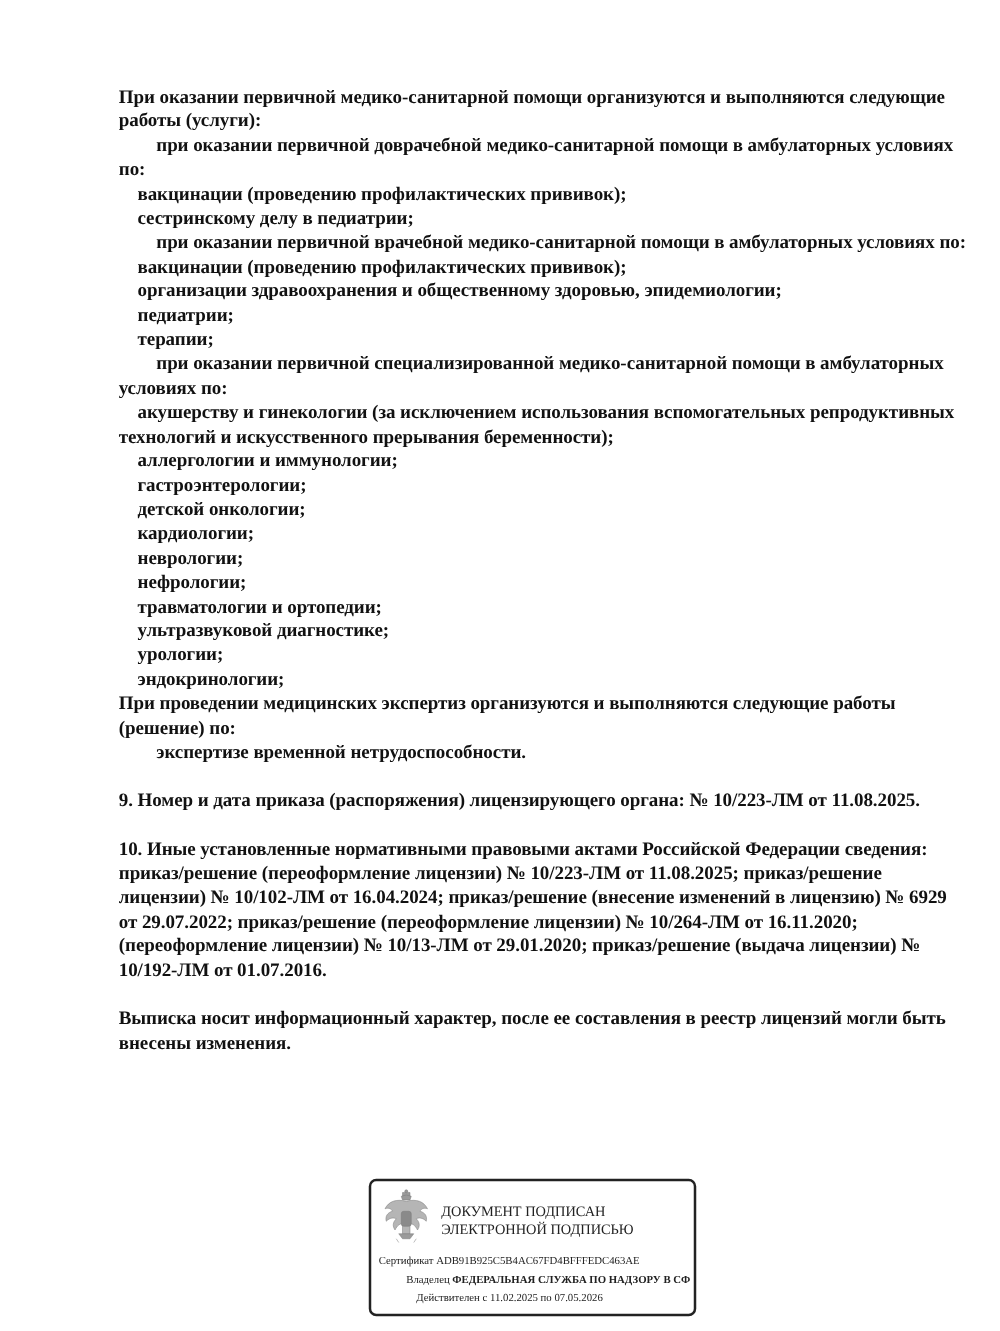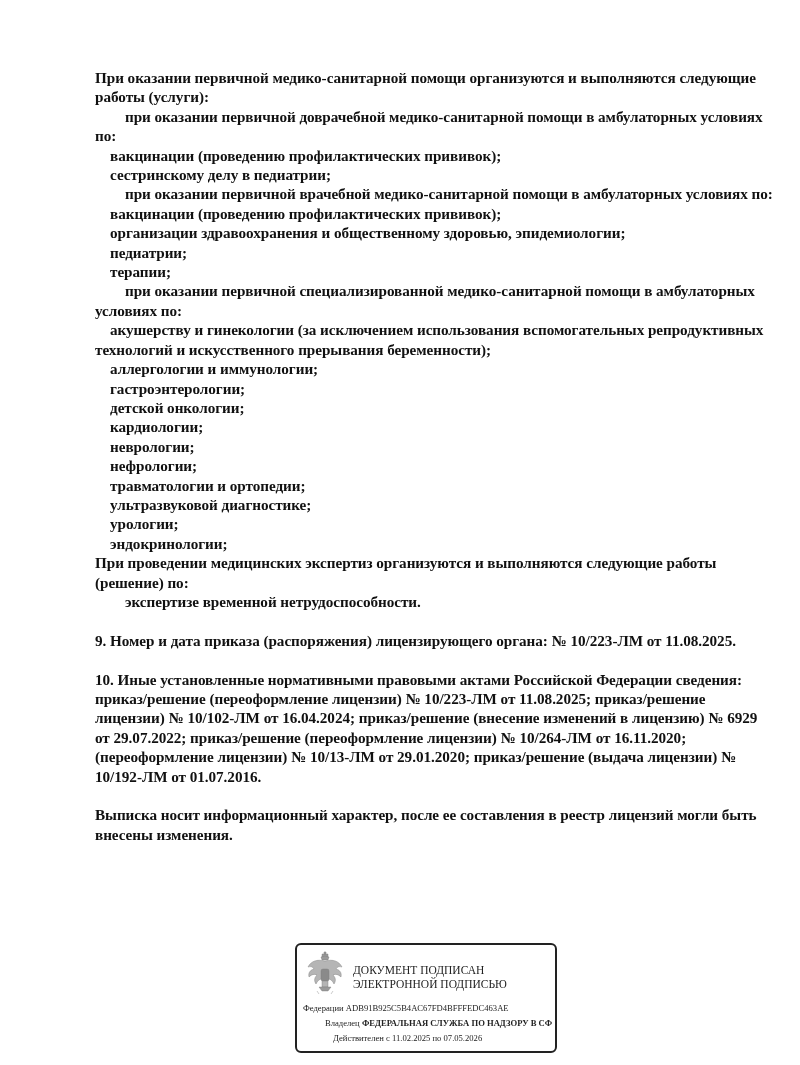--- a/index.html
+++ b/index.html
@@ -81,21 +81,21 @@
       <rect x="16" y="18" width="8" height="12" rx="2" fill="#8a8a8a"></rect>
       <path d="M14 36 l3 4 h6 l3 -4z"></path>
       <path d="M12 40 l2 3 M28 40 l-2 3" fill="none"></path>
     </g>
   </svg>
   <div class="title">
     <div>ДОКУМЕНТ ПОДПИСАН</div>
     <div>ЭЛЕКТРОННОЙ ПОДПИСЬЮ</div>
   </div>
   <div class="meta" style="top:58px;">
-    <span>Федерации</span>
+    <span>Сертификат</span>
     <span>ADB91B925C5B4AC67FD4BFFFEDC463AE</span>
   </div>
   <div class="meta" style="top:73px;margin-left:22px;">
     <span>Владелец</span>
     <b>ФЕДЕРАЛЬНАЯ СЛУЖБА ПО НАДЗОРУ В СФ</b>
   </div>
   <div class="meta" style="top:88px;margin-left:30px;">Действителен с 11.02.2025 по 07.05.2026</div>
 </div>
 
 </body></html>

